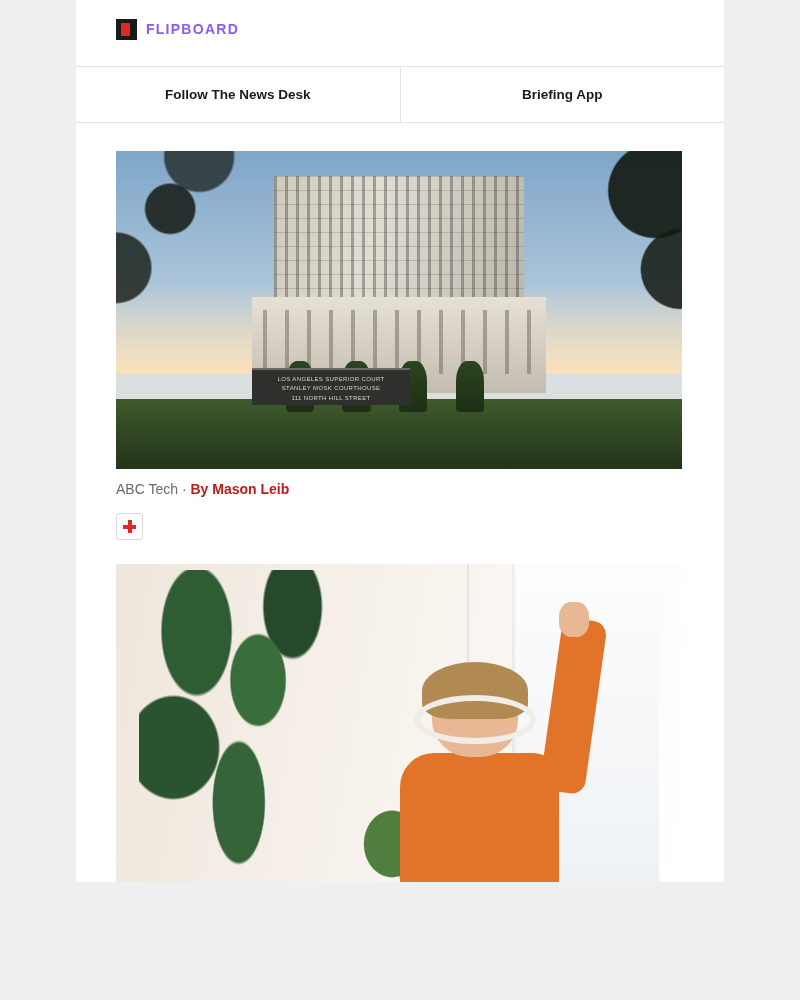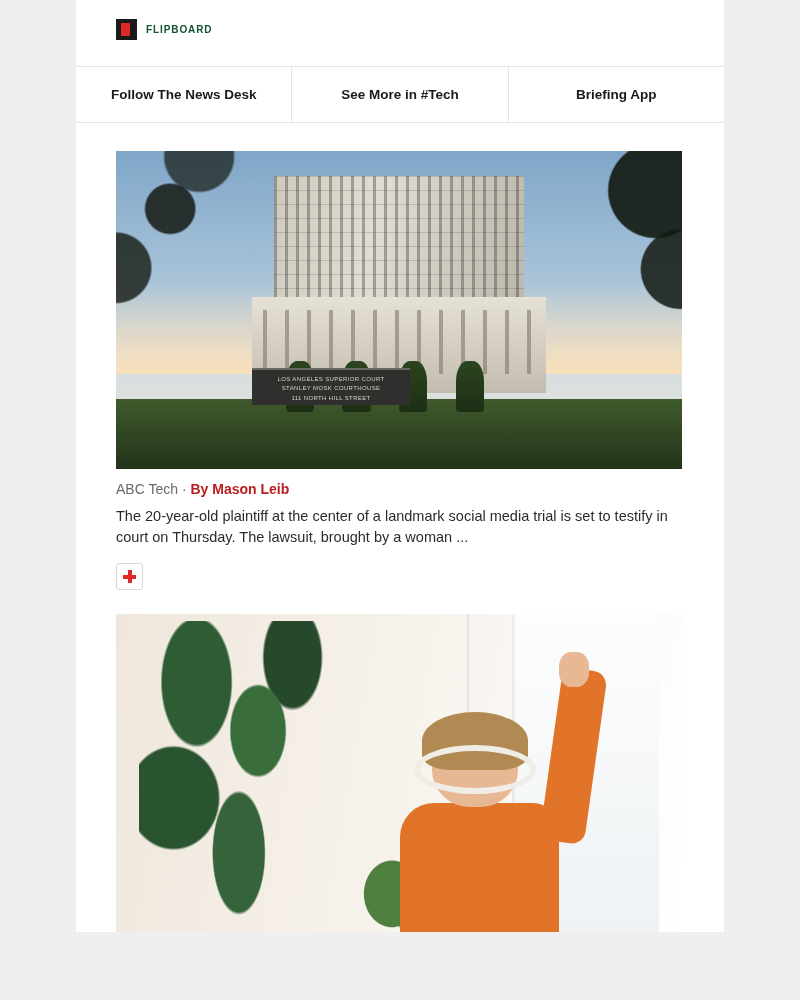--- a/index.html
+++ b/index.html
@@ -48,24 +48,24 @@
   .brand-mark::after {
     content: "";
     position: absolute;
     left: 5px;
     top: 4px;
     width: 9px;
     height: 13px;
     background: #e12828;
   }
   .brand-name {
-    font-size: 10px;
+    font-size: 14px;
     font-weight: bold;
     letter-spacing: 0.09em;
-    color: #14532d;
+    color: #8b5cf6;
   }
   .headline-title {
     font-family: "Liberation Serif", serif;
     font-size: 48px;
     line-height: 1.08;
     font-weight: bold;
     color: #121212;
     margin: 14px 0 0 0;
     letter-spacing: -0.01em;
   }
@@ -227,21 +227,20 @@
 
     <div class="masthead">
       <div class="brand">
         <span class="brand-mark"></span>
         <span class="brand-name">FLIPBOARD</span>
       </div>
     </div>
 
     <div class="navbar">
       <div class="nav-item">Follow The News Desk</div>
-      <div class="nav-item">See More in #Tech</div>
       <div class="nav-item">Briefing App</div>
     </div>
 
     <div class="articles">
 
       <div class="article">
         <div class="thumb">
           <div class="scene-courthouse">
             <div class="ch-sky-glow"></div>
             <div class="ch-building"></div>
@@ -257,21 +256,20 @@
               <div class="ch-sign-txt" style="top:40%">STANLEY MOSK COURTHOUSE</div>
               <div class="ch-sign-txt" style="top:66%">111 NORTH HILL STREET</div>
             </div>
             <div class="ch-tree-l"></div>
             <div class="ch-tree-r"></div>
           </div>
         </div>
         <div class="art-byline">
           <span>ABC Tech</span><span> · </span><b>By Mason Leib</b>
         </div>
-        <p class="art-summary">The 20-year-old plaintiff at the center of a landmark social media trial is set to testify in court on Thursday. The lawsuit, brought by a woman ...</p>
         <div class="flip-btn">
           <span class="plus"></span>
         </div>
       </div>
 
       <div class="article">
         <div class="thumb">
           <div class="scene-room">
             <div class="rm-wall-line"></div>
             <div class="rm-window"></div>

